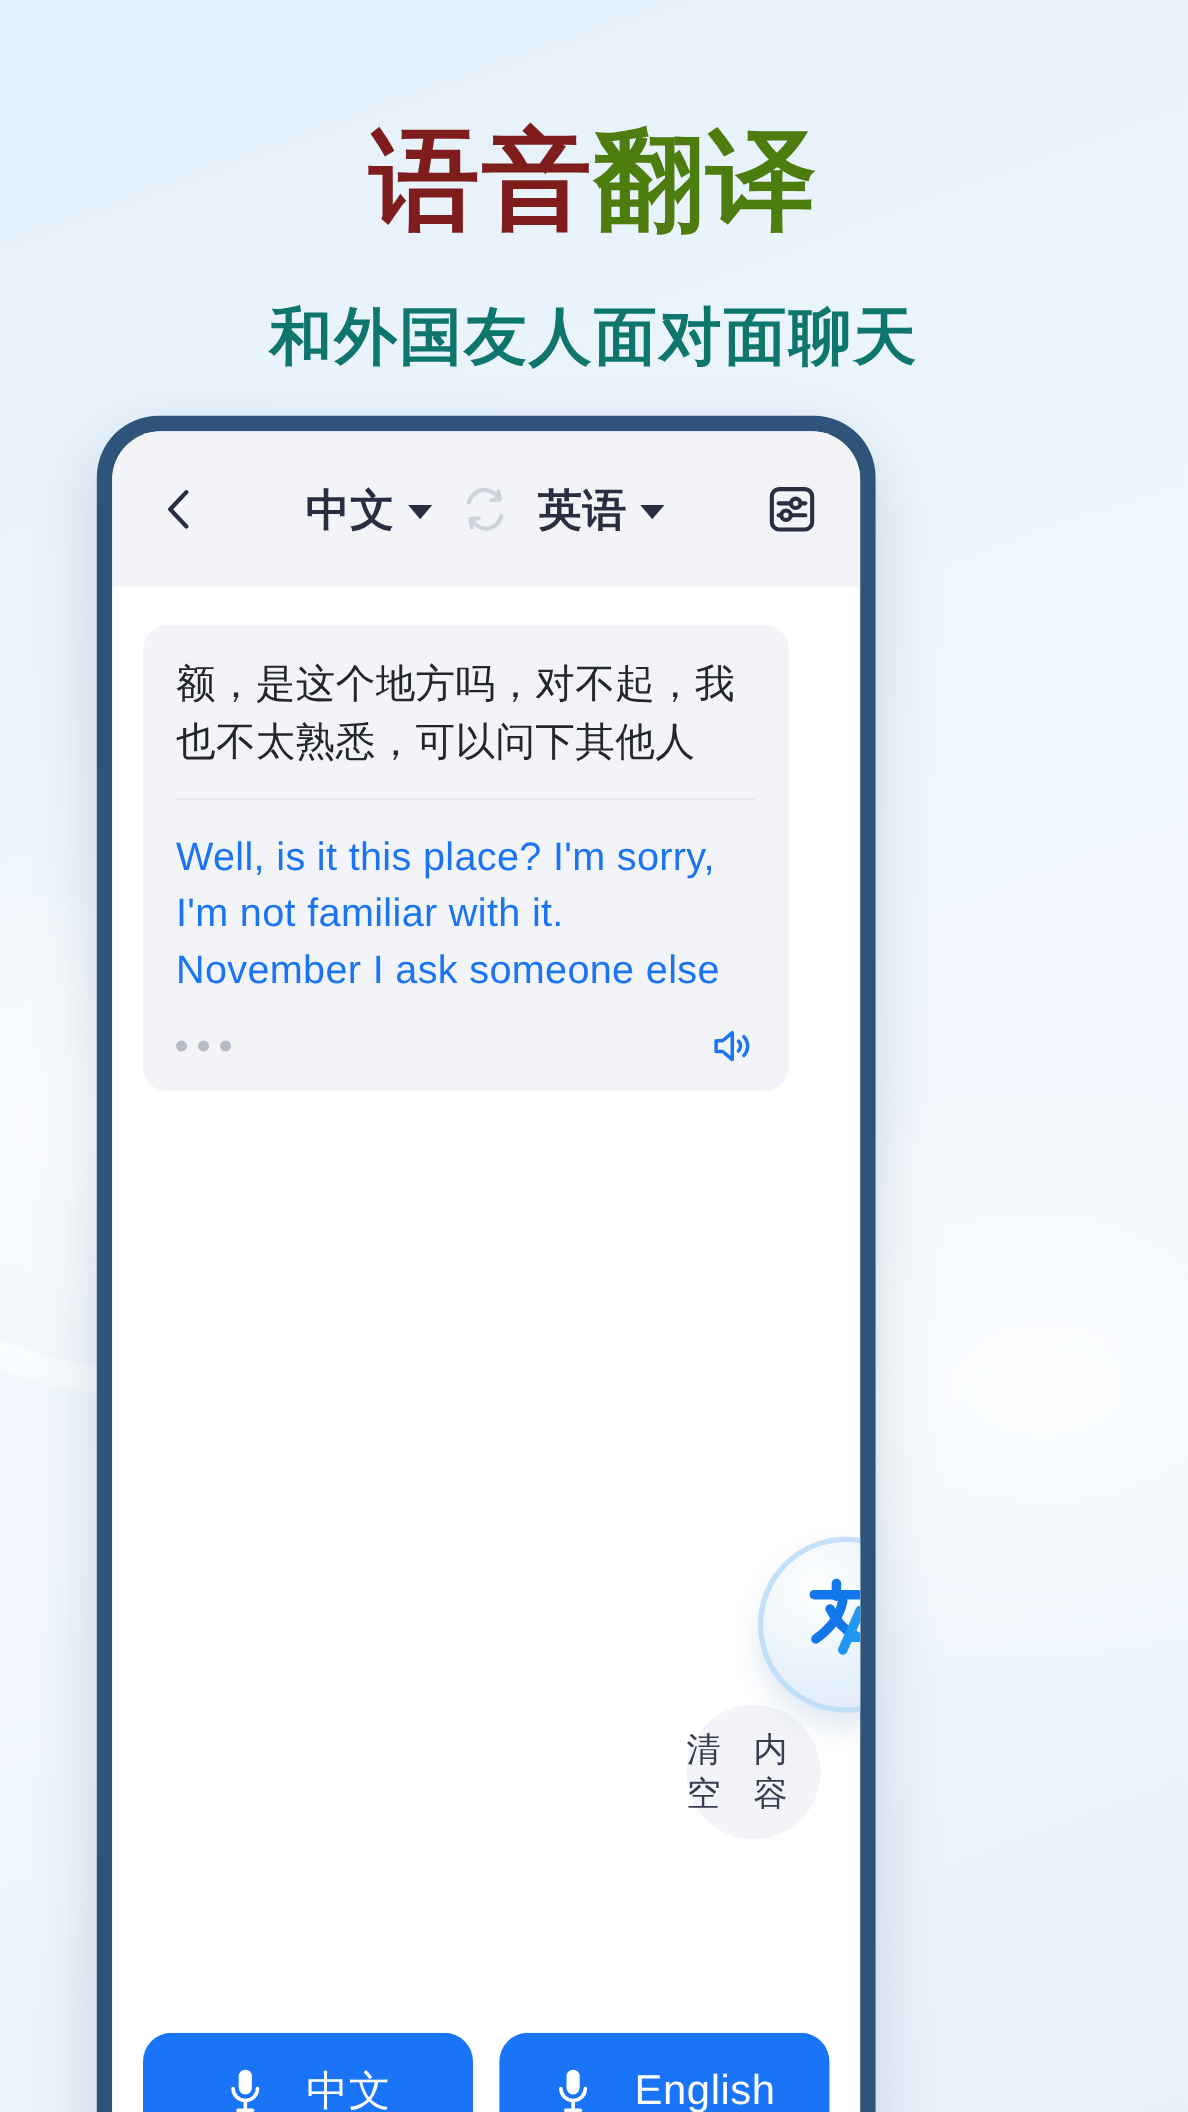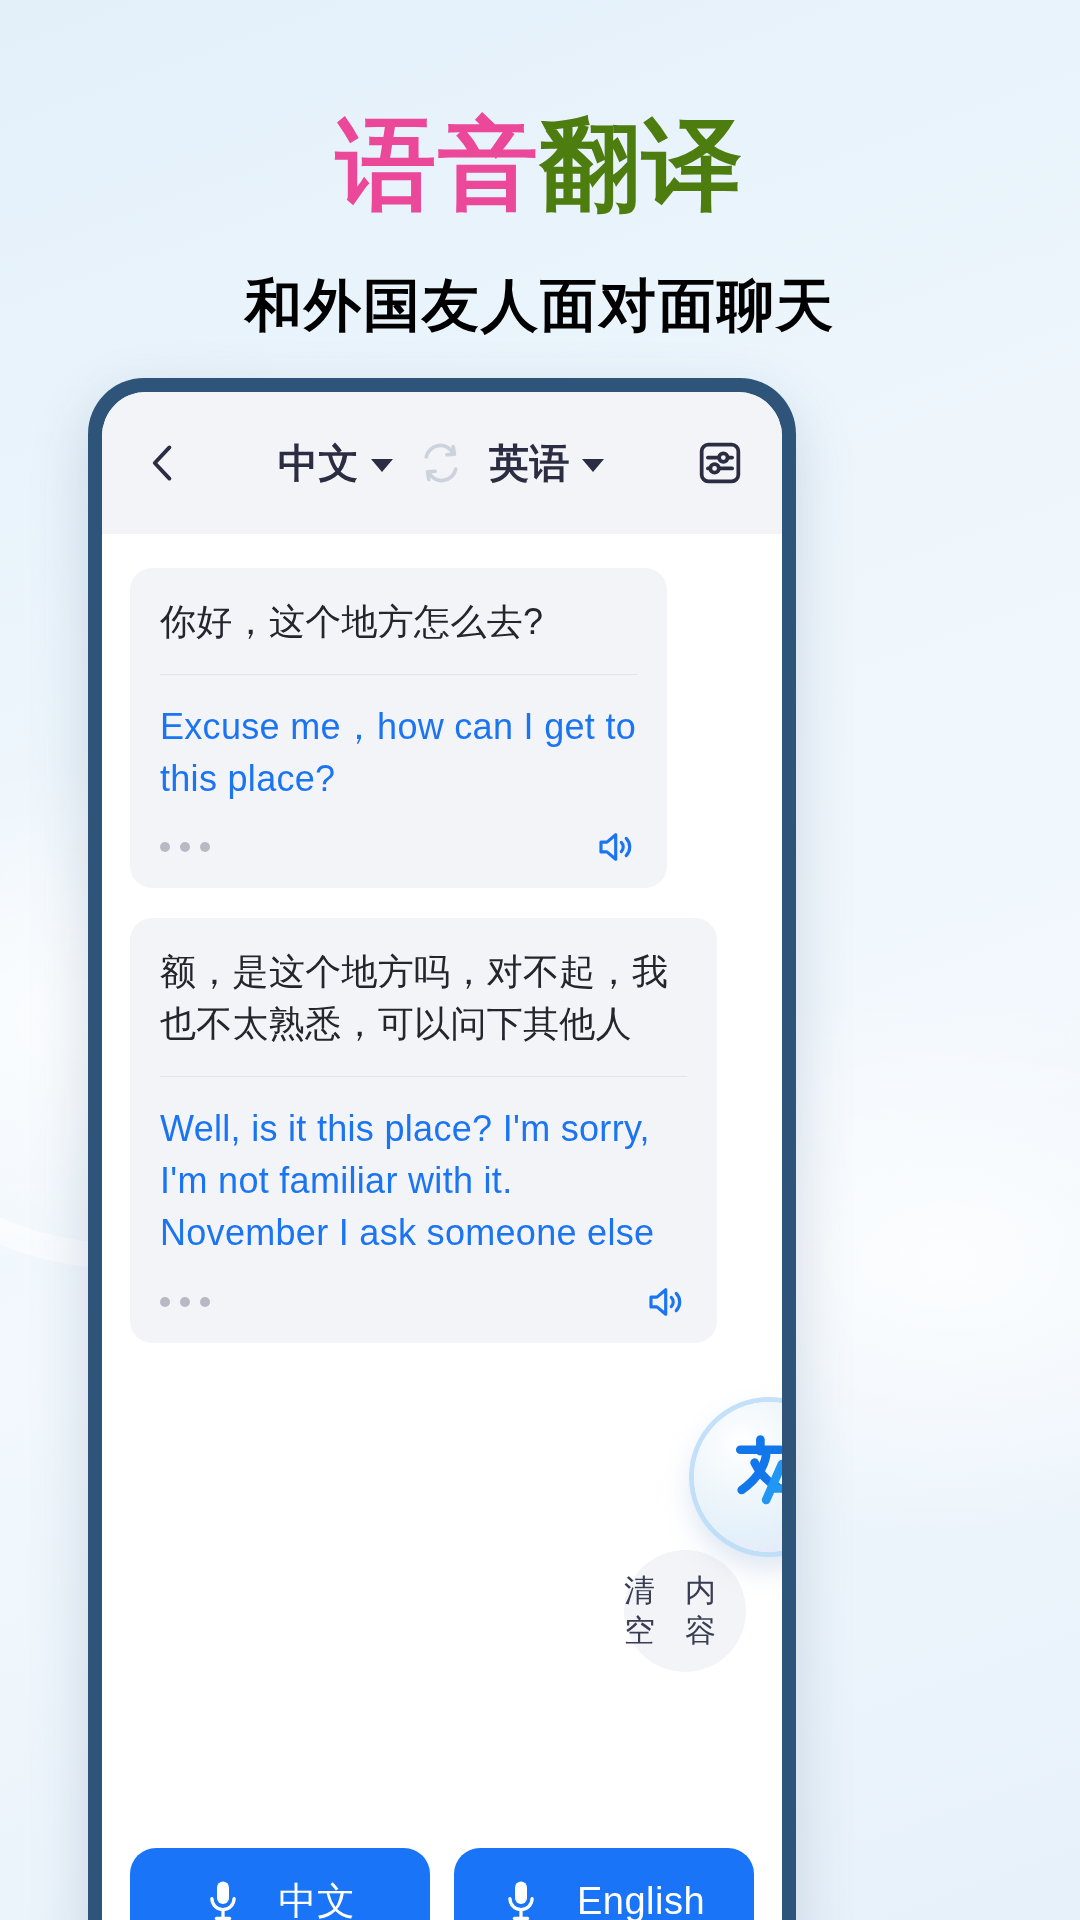--- a/index.html
+++ b/index.html
@@ -49,31 +49,31 @@
     position: absolute;
     top: 108px;
     left: 0; right: 0;
     text-align: center;
     font-size: 100px;
     font-weight: 700;
     letter-spacing: 2px;
     line-height: 1.12;
     white-space: nowrap;
   }
-  .headline .t-dark  { color: #ec4899; }
+  .headline .t-dark  { color: #7f1d1d; }
   .headline .t-blue  { color: #4d7c0f; }
 
   .subhead {
     position: absolute;
     top: 268px;
     left: 0; right: 0;
     text-align: center;
     font-size: 57px;
     font-weight: 600;
-    color: #000000;
+    color: #0f766e;
     letter-spacing: 2px;
     white-space: nowrap;
   }
 
   
   .phone {
     position: absolute;
     left: 88px;
     top: 378px;
     width: 708px;
@@ -312,39 +312,20 @@
           <line x1="6.2" y1="14.6" x2="17.8" y2="14.6" stroke="#2b2d42" stroke-width="1.8" stroke-linecap="round"></line>
           <circle cx="13.6" cy="9.4" r="2.05" fill="#f3f4f7" stroke="#2b2d42" stroke-width="1.8"></circle>
           <circle cx="9.4" cy="14.6" r="2.05" fill="#f3f4f7" stroke="#2b2d42" stroke-width="1.8"></circle>
         </svg>
       </div>
 
     </div>
 
     <div class="conversation">
 
-      <div class="bubble-row left">
-        <div class="bubble">
-          <div class="src-text">你好，这个地方怎么去?</div>
-          <div class="divider"></div>
-          <div class="tr-text">Excuse me，how can I get to this place?</div>
-          <div class="bubble-foot">
-            <span class="dots">
-                <i></i>
-                <i></i>
-                <i></i>
-              </span>
-            <svg class="speaker" viewBox="0 0 24 24">
-              <path d="M4 9.2 h3.4 L12.4 5 v14 l-5-4.2 H4 z" fill="none" stroke="#1b74f2" stroke-width="1.8" stroke-linejoin="round"></path>
-              <path d="M15.6 9.4 a3.6 3.6 0 0 1 0 5.2" fill="none" stroke="#1b74f2" stroke-width="1.8" stroke-linecap="round"></path>
-              <path d="M18.4 7.1 a7 7 0 0 1 0 9.8" fill="none" stroke="#1b74f2" stroke-width="1.8" stroke-linecap="round"></path>
-            </svg>
-          </div>
-        </div>
-      </div>
 
       <div class="bubble-row right">
         <div class="bubble wide">
           <div class="src-text">额，是这个地方吗，对不起，我也不太熟悉，可以问下其他人</div>
           <div class="divider"></div>
           <div class="tr-text">Well, is it this place? I'm sorry, I'm not familiar with it. November I ask someone else</div>
           <div class="bubble-foot">
             <span class="dots">
                 <i></i>
                 <i></i>

